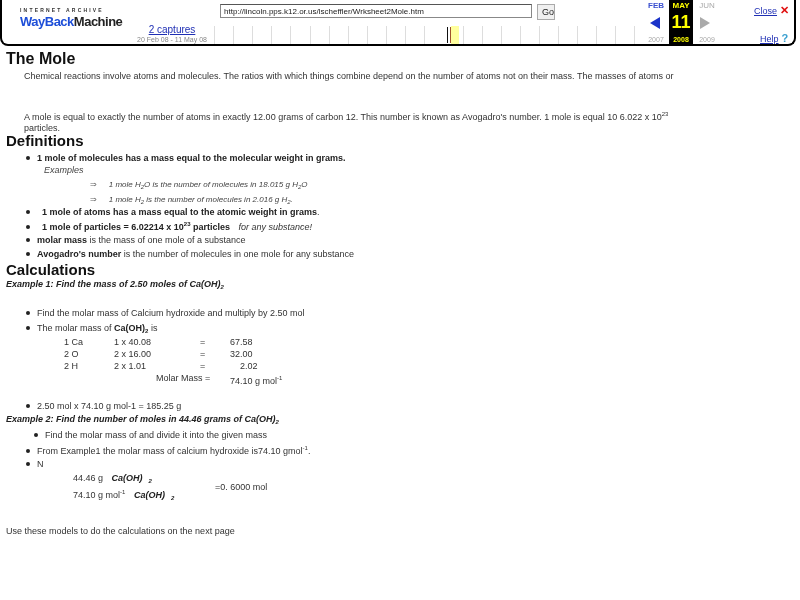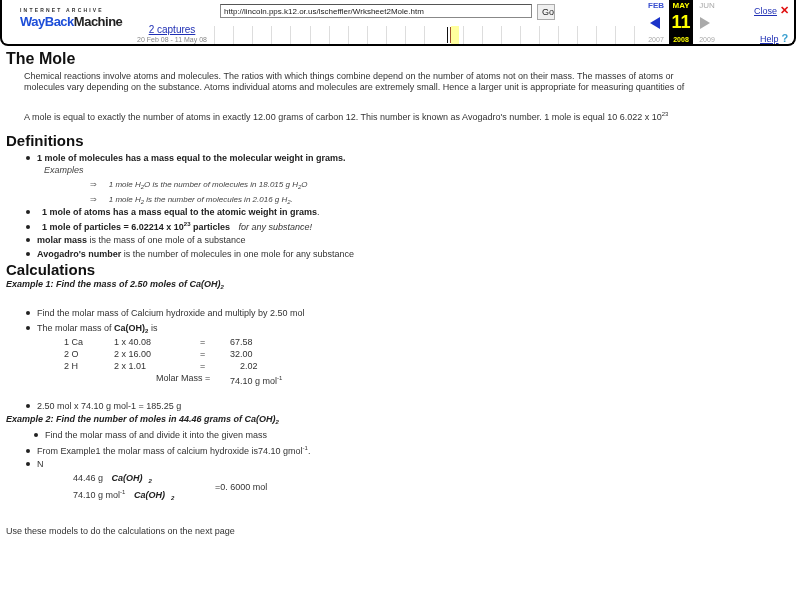--- a/index.html
+++ b/index.html
@@ -123,24 +123,24 @@
   <div id="wm-help">
     <a>Help</a><span class="q">?</span>
   </div>
 </div>
 
 <div id="content">
   <h1 class="h-main">The Mole</h1>
 
   <div class="p" style="top:21px">
     <div>Chemical reactions involve atoms and molecules.  The ratios with which things combine depend on the number of atoms not on their mass.  The masses of atoms or</div>
-    <div>molecules vary depending on the substance.  Atoms individual atoms and molecules are extremely small.  Hence a larger unit is appropriate for measuring quantities of</div>
   </div>
   <div class="p" style="top:59px">
     <div><span>A mole is equal to exactly the number of atoms in  exactly 12.00 grams of carbon 12.  This number is known as Avogadro's number.  1 mole is equal 10 6.022 x 10</span><span class="sup">23</span></div>
+    <div>particles.</div>
   </div>
 
   <h2 class="h-sec" style="top:82px">Definitions</h2>
 
   <div class="bul b" style="left:26px;top:103px"><span class="dot"></span><span>1 mole of molecules has a mass equal to the molecular weight in grams.</span></div>
   <div class="examples-lbl" style="top:115px">Examples</div>
   <div class="arr-row" style="top:130px"><span class="arrow">⇒</span><span>1 mole H</span><span class="sub">2</span><span>O is the number of molecules in 18.015 g H</span><span class="sub">2</span><span>O</span></div>
   <div class="arr-row" style="top:145px"><span class="arrow">⇒</span><span>1 mole H</span><span class="sub">2</span><span> is the number of molecules in 2.016 g H</span><span class="sub">2</span><span>.</span></div>
 
   <div class="bul" style="left:26px;top:157px"><span class="dot"></span>&nbsp;&nbsp;<span class="b">1 mole of atoms has a mass equal to the atomic weight in grams</span><span>.</span></div>

